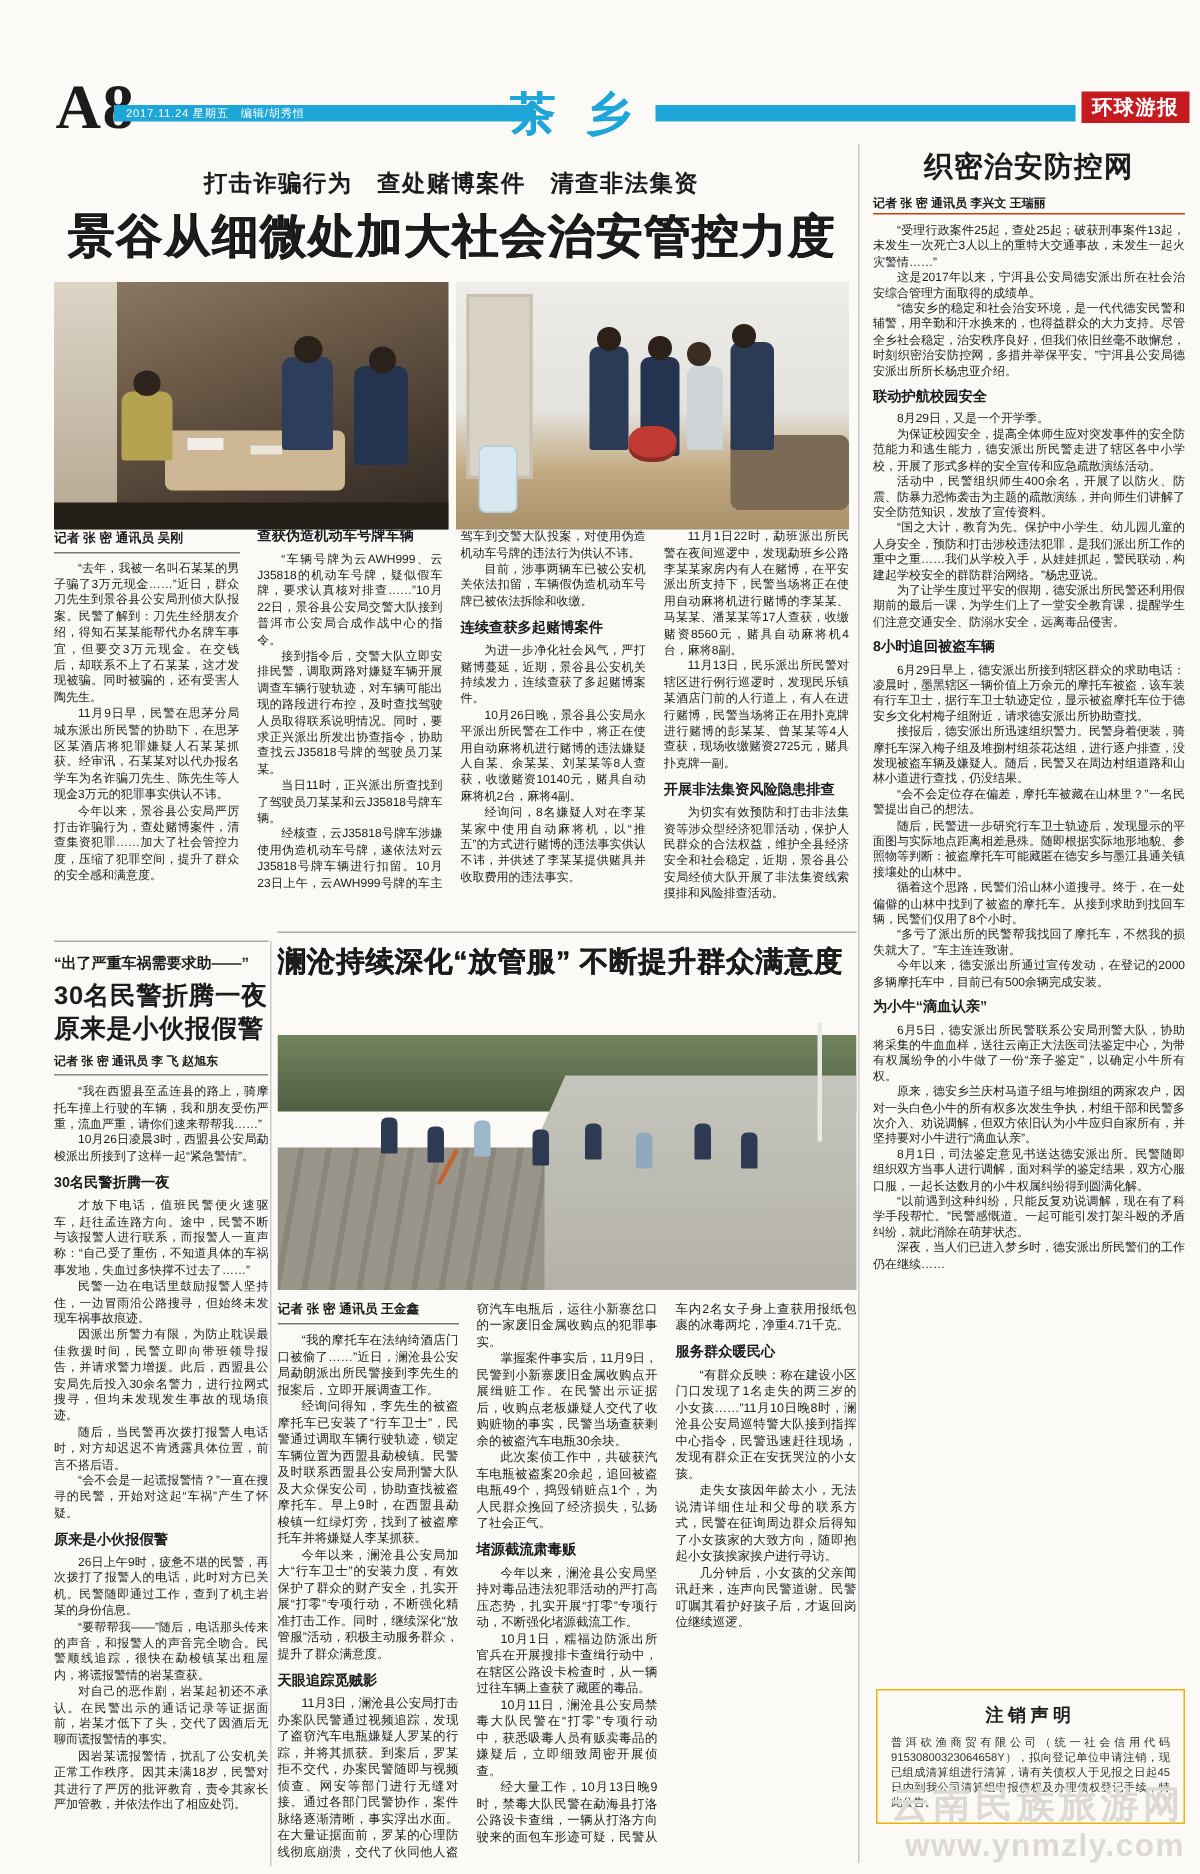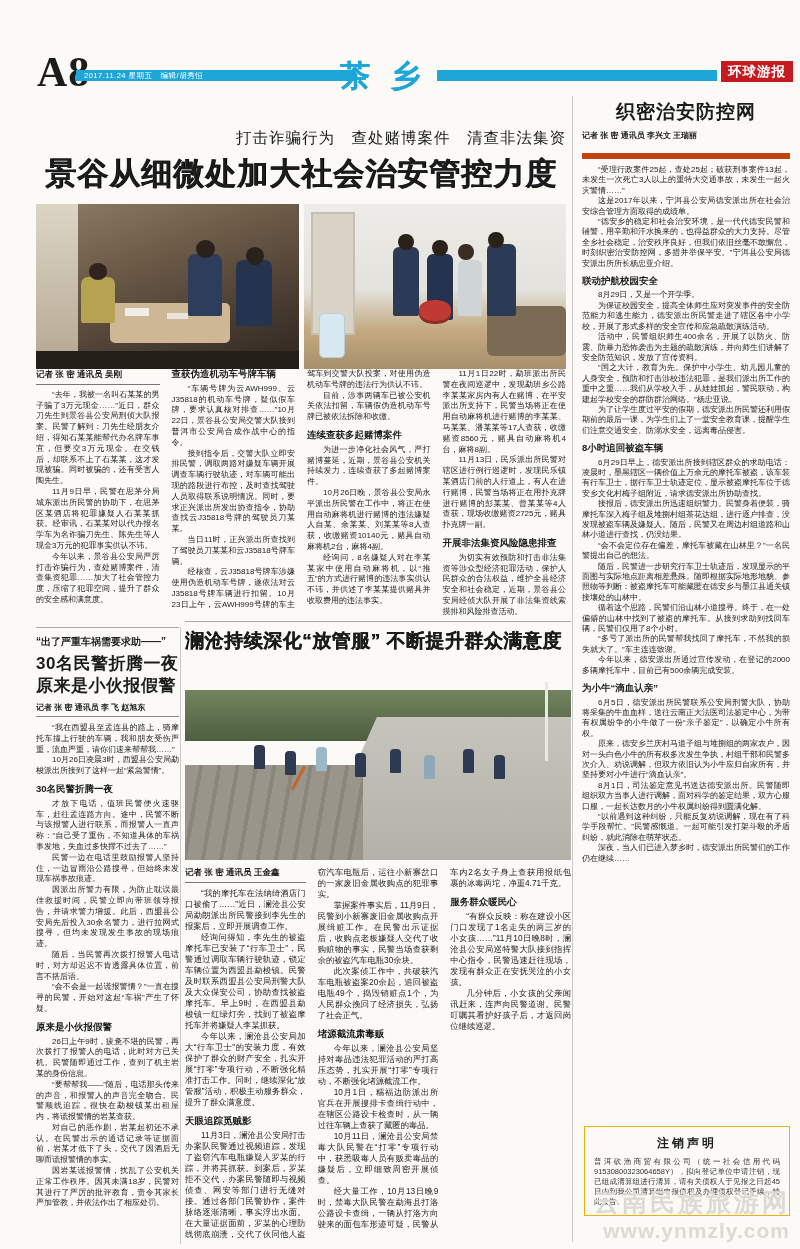--- a/index.html
+++ b/index.html
@@ -16,40 +16,40 @@
   .date-line{position:absolute;left:84px;top:71px;color:#fff;font-size:7.5px;letter-spacing:.5px;white-space:nowrap;}
   .section-title{position:absolute;left:340px;top:56px;width:112px;text-align:left;font-size:30px;font-weight:900;color:#1ea6d8;letter-spacing:6px;text-shadow:.5px 0 0 #1ea6d8;}
   .brand-box{position:absolute;left:721px;top:61px;width:72px;height:21px;background:#c41a20;color:#fff;font-size:13.5px;font-weight:900;text-align:center;line-height:21px;letter-spacing:1px;}
   
   .blk{margin:0;}
   .blk.p{text-indent:16px;}
   .blk.h{font-weight:bold;font-size:9.5px;margin:7px 0 4px;text-indent:0;break-inside:avoid;}
   .blk.byline{font-weight:bold;font-size:8.5px;border-bottom:1px solid #777;padding-bottom:4px;margin-bottom:5px;text-indent:0;}
   
   .main{position:absolute;left:36px;top:112px;width:530px;}
-  .kicker{margin-top:16px;text-align:right;font-size:15.5px;font-weight:400;letter-spacing:1px;}
+  .kicker{margin-top:0;text-align:center;font-size:15.5px;font-weight:700;letter-spacing:1px;}
   .headline{margin-top:4px;text-align:center;font-size:31px;font-weight:900;letter-spacing:1px;text-shadow:.7px 0 0 #000;white-space:nowrap;}
   .photos{margin-top:9px;display:flex;gap:5px;}
   .photo{position:relative;overflow:hidden;width:263px;height:165px;}
   .main-text{margin-top:0;height:254px;overflow:hidden;column-count:4;column-gap:12px;column-fill:auto;font-size:8px;line-height:10.8px;text-align:justify;}
   
   .leftb{position:absolute;left:36px;top:627px;width:143px;height:617px;border-top:1px solid #aaa;padding-top:7px;overflow:hidden;}
   .lb-kicker{font-size:10px;font-weight:bold;}
   .lb-title{font-size:17px;font-weight:900;line-height:22px;margin-top:4px;letter-spacing:.5px;}
   .lb-byline{font-size:8px;font-weight:bold;border-bottom:1px solid #888;padding:5px 0 3px;}
   .lb-body{margin-top:6px;font-size:8px;line-height:10.8px;text-align:justify;}
   
   .center{position:absolute;left:185px;top:621px;width:386px;border-top:1px solid #aaa;padding-top:6px;}
   .c-headline{text-align:left;font-size:19px;font-weight:900;letter-spacing:.5px;text-shadow:.4px 0 0 #000;}
   .c-photo{position:relative;overflow:hidden;margin-top:8px;width:386px;height:198px;}
   .c-text{margin-top:7px;height:378px;overflow:hidden;column-count:3;column-gap:12px;column-fill:auto;font-size:8.3px;line-height:11px;text-align:justify;}
   
   .rightcol{position:absolute;left:582px;top:96px;width:208px;}
   .r-title{text-align:center;font-size:19px;font-weight:900;line-height:24px;letter-spacing:1px;margin-top:4px;}
-  .r-byline{font-size:8px;font-weight:bold;border-bottom:6px solid #c2410c;padding:6px 0 12px;}
+  .r-byline{font-size:8px;font-weight:bold;border-bottom:1px solid #c2410c;padding:6px 0 1px;}
   .r-body{margin-top:6px;height:944px;overflow:hidden;font-size:8px;line-height:10.4px;text-align:justify;}
   .notice-box{position:absolute;left:584px;top:1126px;width:186px;border:1px solid #eab308;padding:8px 9px;background:#fbfaf7;}
   .notice-title{text-align:center;font-weight:bold;font-size:12px;letter-spacing:3px;}
   .notice-body{font-size:7.5px;line-height:10px;margin-top:5px;text-align:justify;color:#333;}
   .watermark{position:absolute;right:10px;bottom:6px;text-align:right;font-weight:900;color:#ddd9d3;}
   .wm1{font-size:25px;letter-spacing:3px;}
   .wm2{font-size:21px;letter-spacing:1px;}
   
   .vline{position:absolute;width:1px;background:#c9c9c9;}
   .vline-right{left:572px;top:96px;height:1146px;}
@@ -205,20 +205,21 @@
       <div class="blk p">11月3日，澜沧县公安局打击办案队民警通过视频追踪，发现了盗窃汽车电瓶嫌疑人罗某的行踪，并将其抓获。到案后，罗某拒不交代，办案民警随即与视频侦查、网安等部门进行无缝对接。通过各部门民警协作，案件脉络逐渐清晰，事实浮出水面。在大量证据面前，罗某的心理防线彻底崩溃，交代了伙同他人盗窃汽车电瓶后，运往小新寨岔口的一家废旧金属收购点的犯罪事实。</div>
       <div class="blk p">掌握案件事实后，11月9日，民警到小新寨废旧金属收购点开展缉赃工作。在民警出示证据后，收购点老板嫌疑人交代了收购赃物的事实，民警当场查获剩余的被盗汽车电瓶30余块。</div>
       <div class="blk p">此次案侦工作中，共破获汽车电瓶被盗案20余起，追回被盗电瓶49个，捣毁销赃点1个，为人民群众挽回了经济损失，弘扬了社会正气。</div>
       <div class="blk h">堵源截流肃毒贩</div>
       <div class="blk p">今年以来，澜沧县公安局坚持对毒品违法犯罪活动的严打高压态势，扎实开展“打零”专项行动，不断强化堵源截流工作。</div>
       <div class="blk p">10月1日，糯福边防派出所官兵在开展搜排卡查缉行动中，在辖区公路设卡检查时，从一辆过往车辆上查获了藏匿的毒品。</div>
       <div class="blk p">10月11日，澜沧县公安局禁毒大队民警在“打零”专项行动中，获悉吸毒人员有贩卖毒品的嫌疑后，立即细致周密开展侦查。</div>
       <div class="blk p">经大量工作，10月13日晚9时，禁毒大队民警在勐海县打洛公路设卡查缉，一辆从打洛方向驶来的面包车形迹可疑，民警从车内2名女子身上查获用报纸包裹的冰毒两坨，净重4.71千克。</div>
       <div class="blk h">服务群众暖民心</div>
       <div class="blk p">“有群众反映：称在建设小区门口发现了1名走失的两三岁的小女孩……”11月10日晚8时，澜沧县公安局巡特警大队接到指挥中心指令，民警迅速赶往现场，发现有群众正在安抚哭泣的小女孩。</div>
+      <div class="blk p">走失女孩因年龄太小，无法说清详细住址和父母的联系方式，民警在征询周边群众后得知了小女孩家的大致方向，随即抱起小女孩挨家挨户进行寻访。</div>
       <div class="blk p">几分钟后，小女孩的父亲闻讯赶来，连声向民警道谢。民警叮嘱其看护好孩子后，才返回岗位继续巡逻。</div>
     </div>
 </div>
 
 <div class="rightcol">
   <div class="r-title">
     <div>织密治安防控网</div>
   </div>
   <div class="r-byline">记者 张 密 通讯员 李兴文 王瑞丽</div>
   <div class="r-body">

